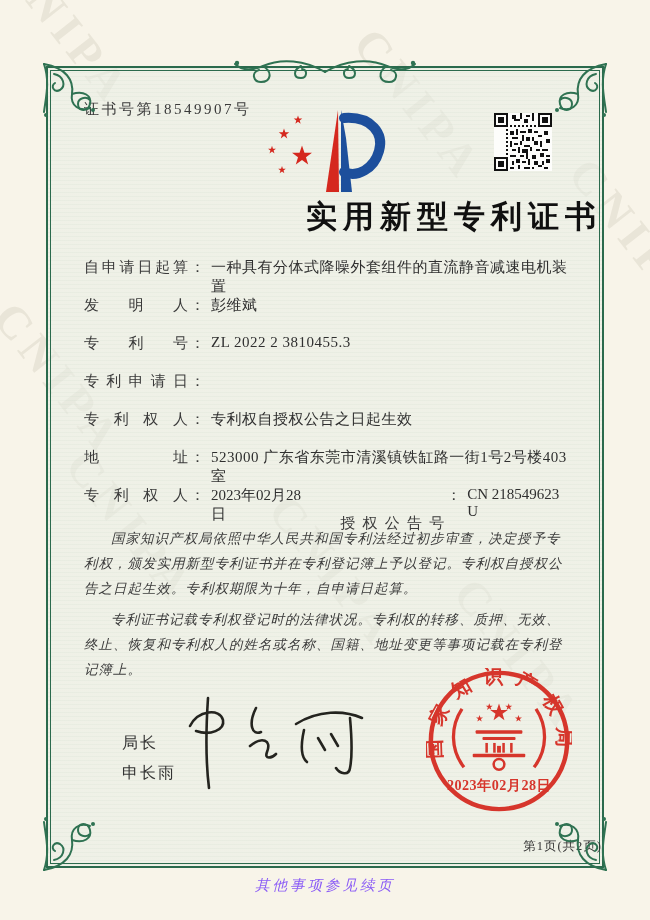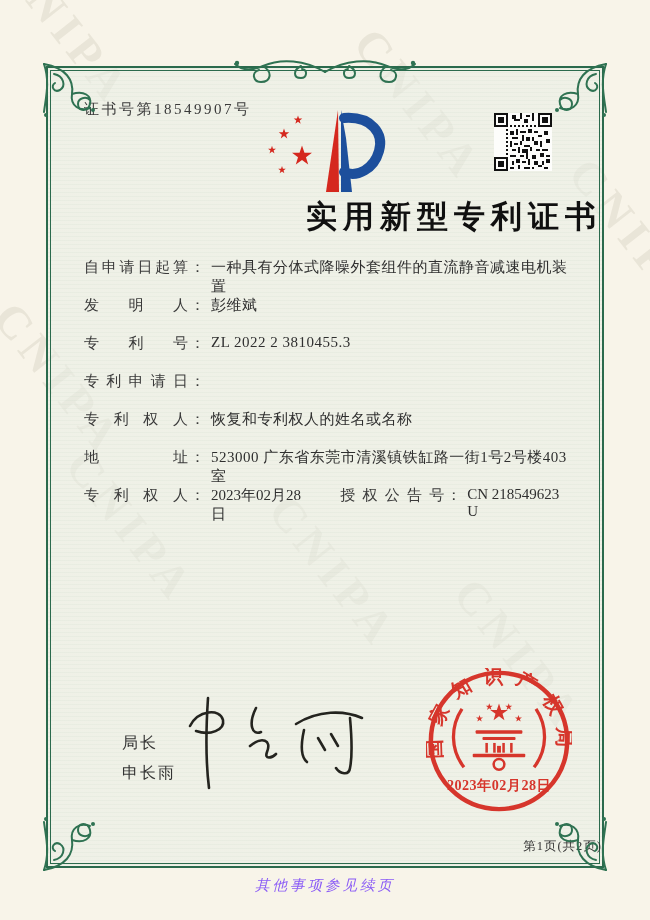--- a/index.html
+++ b/index.html
@@ -48,21 +48,21 @@
   
   .fields{position:absolute;left:36px;right:32px;top:190px;z-index:2;}
   .frow{display:flex;align-items:flex-start;height:38px;font-size:15px;color:#2f2f2f;}
   .flabel{
     display:inline-block;width:104px;flex:none;
     text-align:justify;text-align-last:justify;color:#3a3a3a;
   }
   .fcolon{flex:none;padding:0 6px 0 2px;color:#3a3a3a;}
   .fvalue{flex:1;letter-spacing:0.5px;}
   .fpair{display:flex;flex:1;}
-  .fpair .second{margin-left:28px;}
+  .fpair .second{margin-left:28px;margin-top:28px;}
   
   .body-text{
     position:absolute;left:36px;right:30px;top:458px;z-index:2;
     font-size:13.5px;line-height:25px;color:#3b3b3b;
     font-style:italic;letter-spacing:1px;
   }
   .body-text p{margin:0 0 6px 0;text-indent:2em;}
   
   .signoff{position:absolute;left:42px;top:660px;z-index:2;
     font-family:"Liberation Sans","DejaVu Sans",sans-serif;
@@ -256,39 +256,43 @@
       <span class="fcolon">：</span>
       <span class="fvalue">ZL 2022 2 3810455.3</span>
     </div>
     <div class="frow">
       <span class="flabel">专利申请日</span>
       <span class="fcolon">：</span>
     </div>
     <div class="frow">
       <span class="flabel">专利权人</span>
       <span class="fcolon">：</span>
-      <span class="fvalue">恢复和专利权人的姓名或名称</span>
+      <span class="fvalue">专利权自授权公告之日起生效</span>
     </div>
     <div class="frow">
       <span class="flabel">地址</span>
       <span class="fcolon">：</span>
       <span class="fvalue">523000 广东省东莞市清溪镇铁缸路一街1号2号楼403室</span>
     </div>
     <div class="frow">
       <span class="flabel">专利权人</span>
       <span class="fcolon">：</span>
       <span class="fpair">
         <span>2023年02月28日</span>
         <span class="flabel second">授权公告号</span>
         <span class="fcolon">：</span>
         <span>CN 218549623 U</span>
       </span>
     </div>
   </div>
 
+  <div class="body-text">
+    <p>国家知识产权局依照中华人民共和国专利法经过初步审查，决定授予专利权，颁发实用新型专利证书并在专利登记簿上予以登记。专利权自授权公告之日起生效。专利权期限为十年，自申请日起算。</p>
+    <p>专利证书记载专利权登记时的法律状况。专利权的转移、质押、无效、终止、恢复和专利权人的姓名或名称、国籍、地址变更等事项记载在专利登记簿上。</p>
+  </div>
 
   <div class="signoff">
     <div class="line">局长</div>
     <div class="line">申长雨</div>
   </div>
 
   <div class="signature">
     <svg width="210" height="115" viewBox="0 0 210 115" fill="none" stroke="#24241f" stroke-width="2.6" stroke-linecap="round">
       <path d="M22 42 C 30 26, 52 24, 55 36 C 57 46, 42 52, 28 47"></path>
       <path d="M40 14 C 38 44, 38 80, 41 104"></path>

